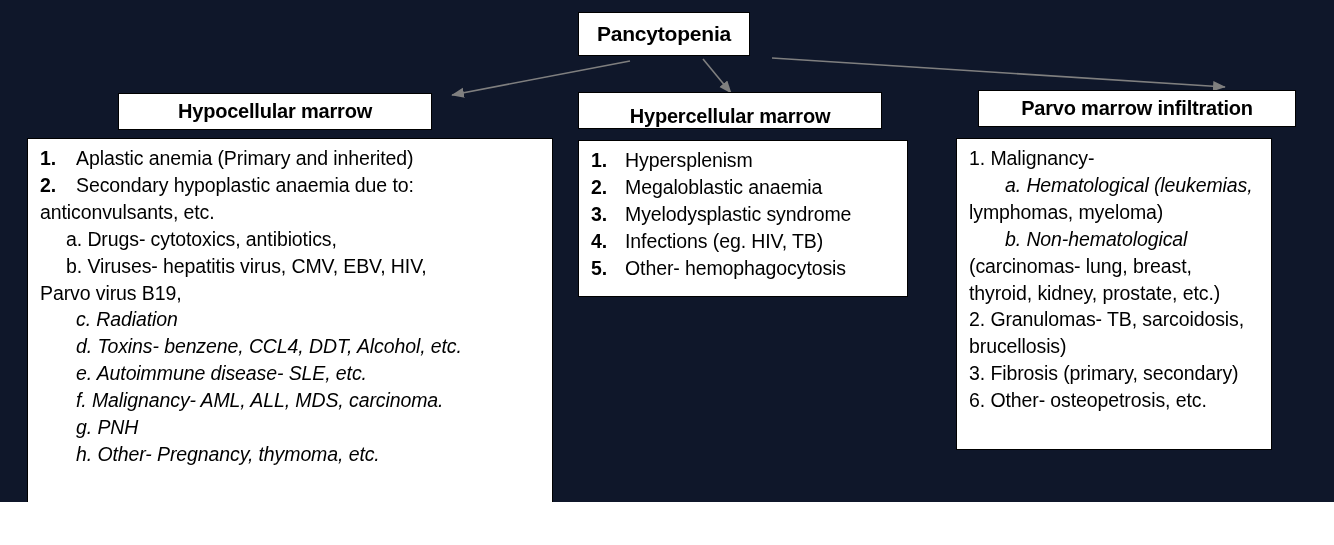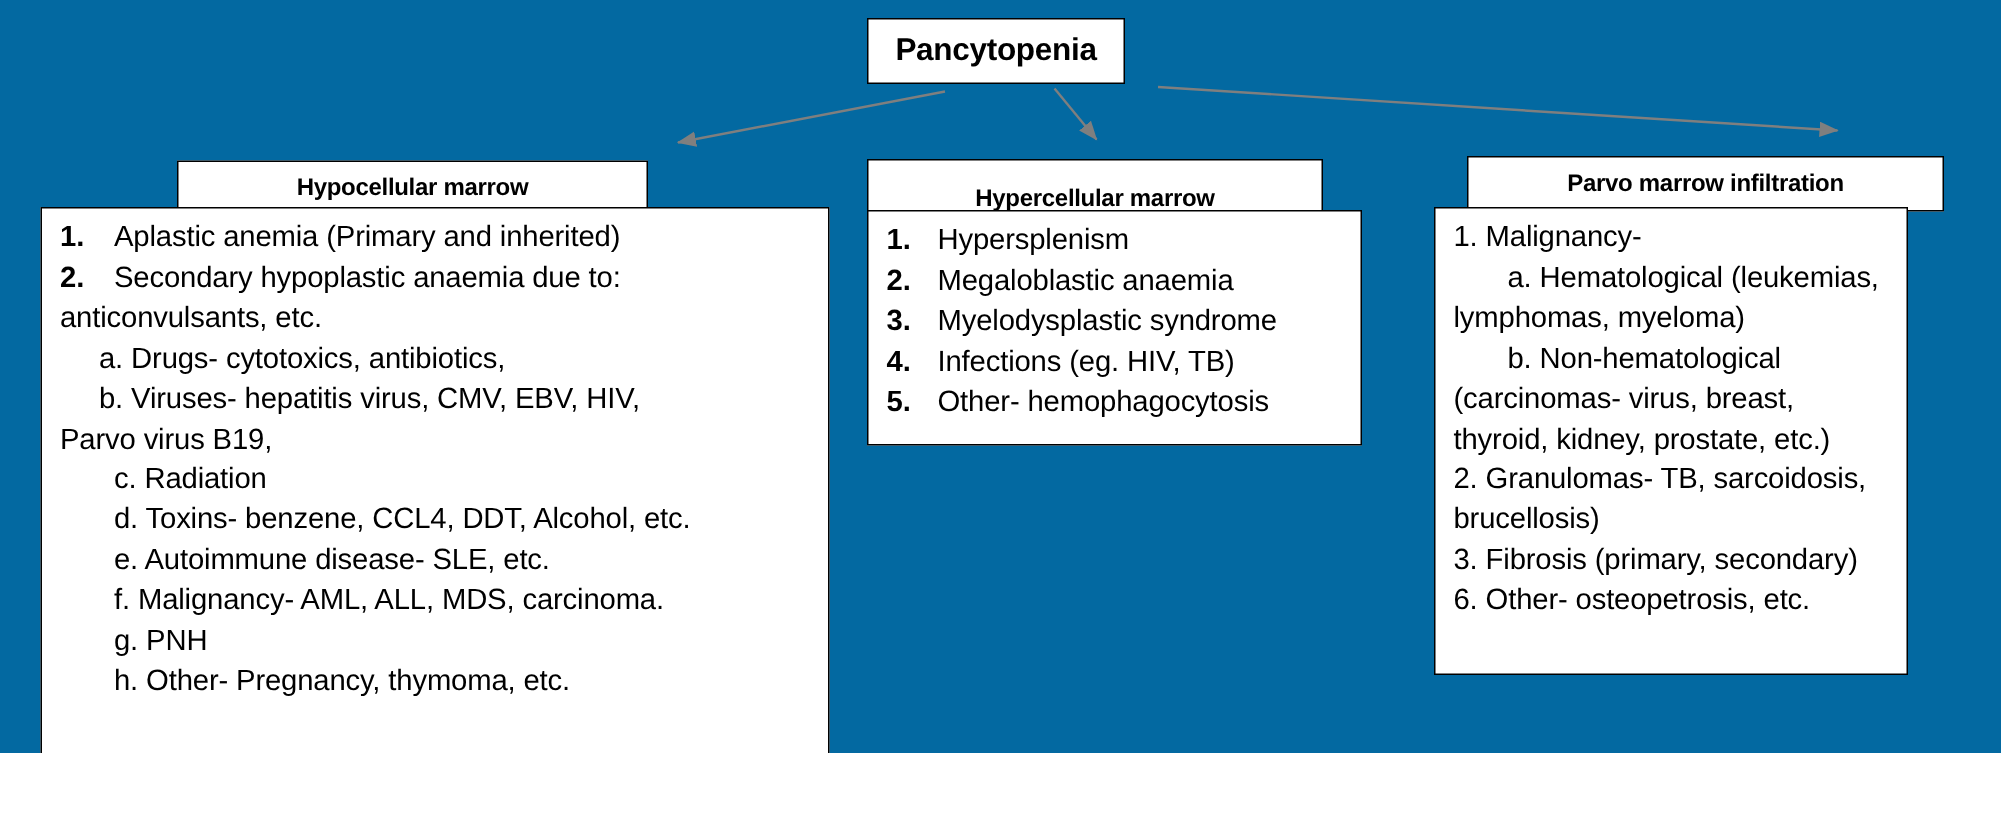--- a/index.html
+++ b/index.html
@@ -9,42 +9,41 @@
     background: #ffffff;
   }
   body {
     font-family: "Liberation Sans", sans-serif;
     color: #000000;
   }
   #canvas {
     position: relative;
     width: 1334px;
     height: 502px;
-    background: #0369a1;
+    background: #0f172a;
     overflow: hidden;
   }
   .box {
     position: absolute;
     box-sizing: border-box;
     background: #ffffff;
     border: 1.5px solid #000000;
   }
   .header-box {
     display: flex;
     align-items: center;
     justify-content: center;
     font-weight: bold;
     letter-spacing: -0.2px;
   }
   .root-box {
     font-size: 21px;
   }
   .cat-box {
-    font-size: 16px;
-    margin-top: 14px;
+    font-size: 20px;
   }
   .list-box {
     padding: 6px 10px 6px 12px;
     font-size: 19.5px;
     line-height: 1.38;
   }
   .list-box .line {
     white-space: pre-wrap;
     letter-spacing: -0.1px;
   }
@@ -52,21 +51,21 @@
   .row {
     display: flex;
   }
   .row .num {
     flex: 0 0 auto;
     font-weight: 700;
   }
   .left-col .row .num  { width: 36px; }
   .mid-col  .row .num  { width: 34px; }
   .indent-1 { padding-left: 26px; }
-  .indent-2 { padding-left: 36px; }
+  .indent-2 { padding-left: 36px; font-style: italic; }
 
   svg.arrows {
     position: absolute;
     left: 0;
     top: 0;
     width: 1334px;
     height: 545px;
     pointer-events: none;
   }
 </style>
@@ -144,21 +143,21 @@
       <span class="num">5.</span>
       <span class="line">Other- hemophagocytosis</span>
     </div>
   </div>
 
   <div class="box list-box right-col" style="left:956px; top:138px; width:316px; height:312px;">
     <div class="line">1. Malignancy-</div>
     <div class="line indent-2">a. Hematological (leukemias,</div>
     <div class="line">lymphomas, myeloma)</div>
     <div class="line indent-2">b. Non-hematological</div>
-    <div class="line">(carcinomas- virus, breast,</div>
+    <div class="line">(carcinomas- lung, breast,</div>
     <div class="line">thyroid, kidney, prostate, etc.)</div>
     <div class="line">2. Granulomas- TB, sarcoidosis,</div>
     <div class="line">brucellosis)</div>
     <div class="line">3. Fibrosis (primary, secondary)</div>
     <div class="line">6. Other- osteopetrosis, etc.</div>
   </div>
 
 </div>
 
 </body></html>

